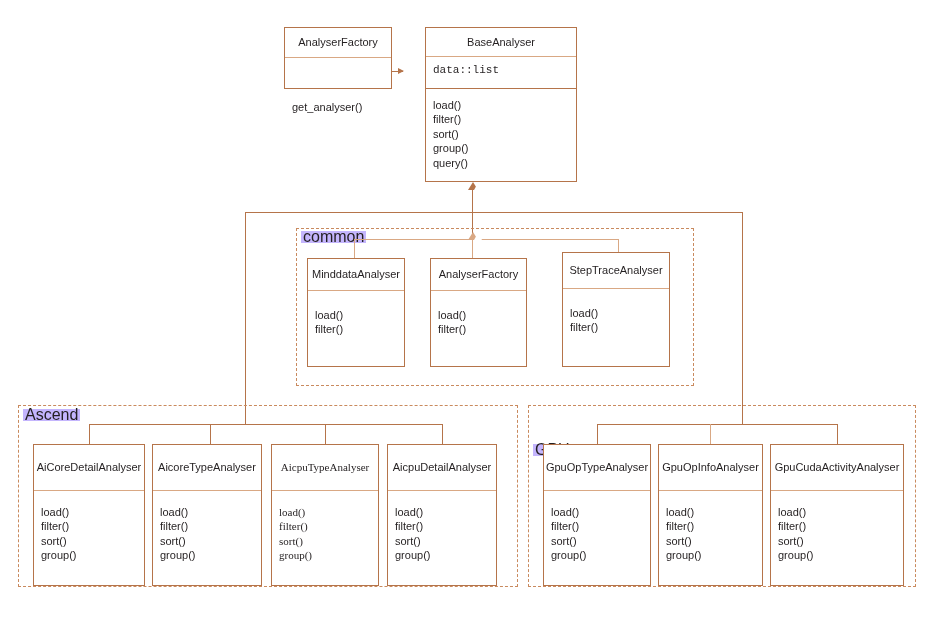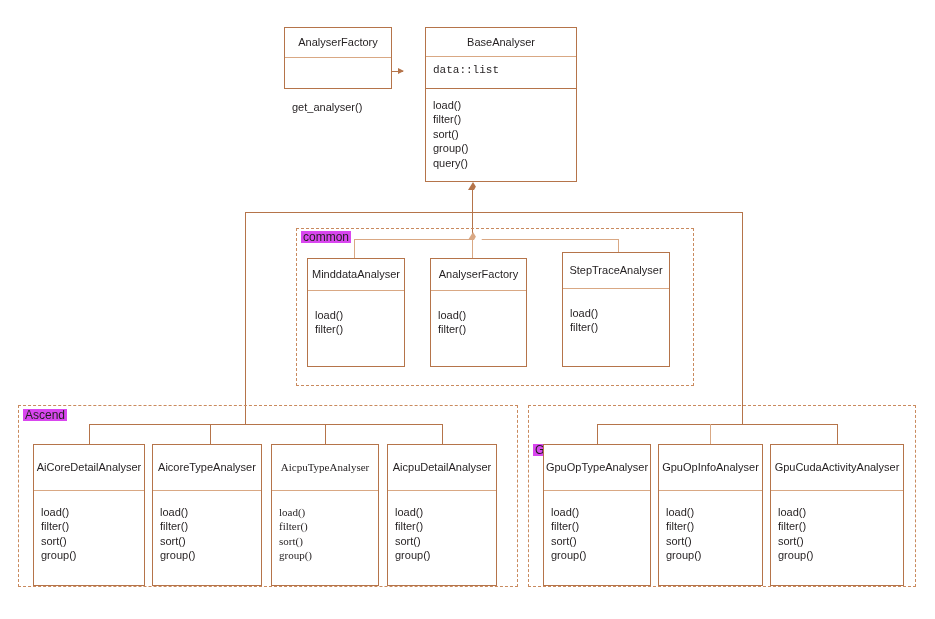--- a/index.html
+++ b/index.html
@@ -56,24 +56,24 @@
 
   
   .pkg{
     position:absolute;
     box-sizing:border-box;
     border:1px dashed #c98a5e;
     background:transparent;
   }
   .pkg-label{
     position:absolute;
-    font-size:12px;
+    font-size:16px;
     line-height:12px;
     color:#231f20;
-    background:#d946ef;
+    background:#c4b5fd;
     padding:0 2px;
     white-space:nowrap;
   }
 
   
   .ln{position:absolute;background:#b5744a;}
   .lnv{width:1px;}
   .lnh{height:1px;}
   .ln-light{background:#d9a884;}
 

